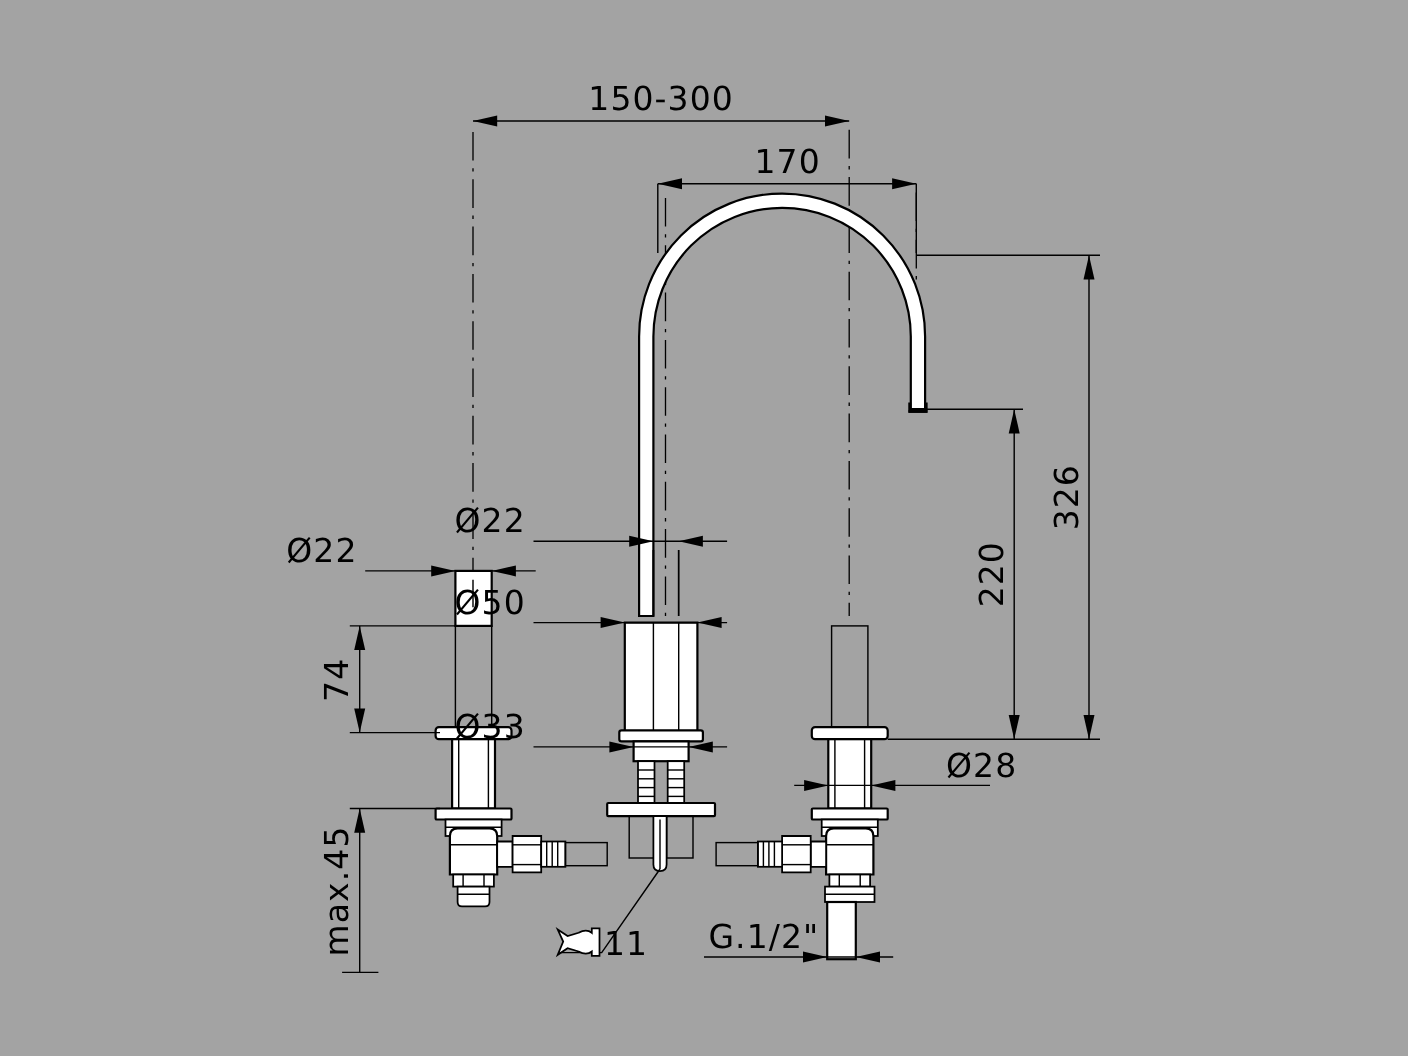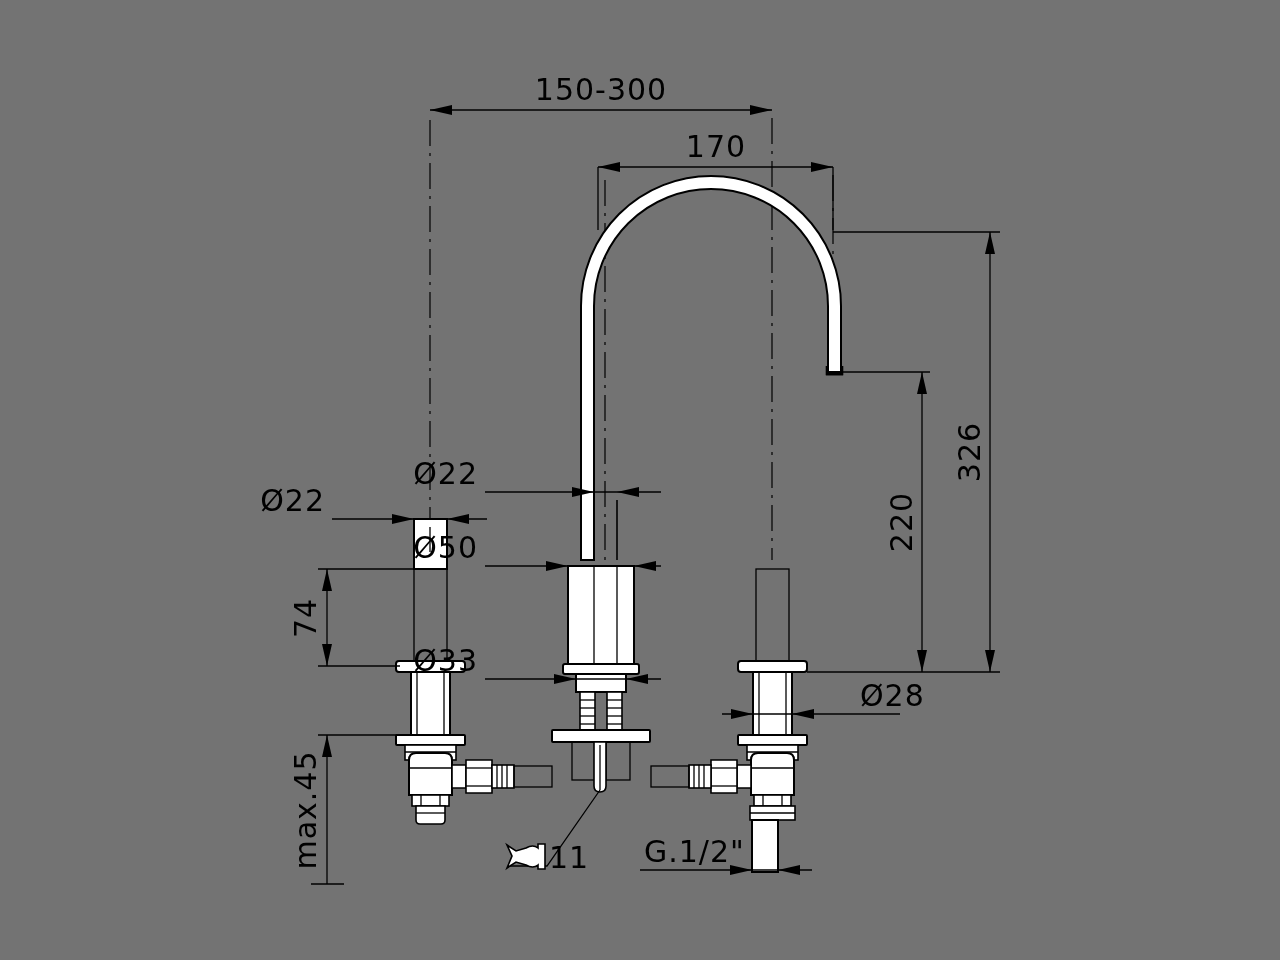--- a/index.html
+++ b/index.html
@@ -7,21 +7,21 @@
     padding: 0;
     background: #ffffff;
   }
   body {
     font-family: "DejaVu Sans", sans-serif;
   }
   #stage {
     position: relative;
     width: 1280px;
     height: 960px;
-    background: #737373;
+    background: #a3a3a3;
     overflow: hidden;
   }
   #drawing {
     position: absolute;
     left: 0;
     top: 0;
     width: 1280px;
     height: 960px;
   }
   text.dim {

